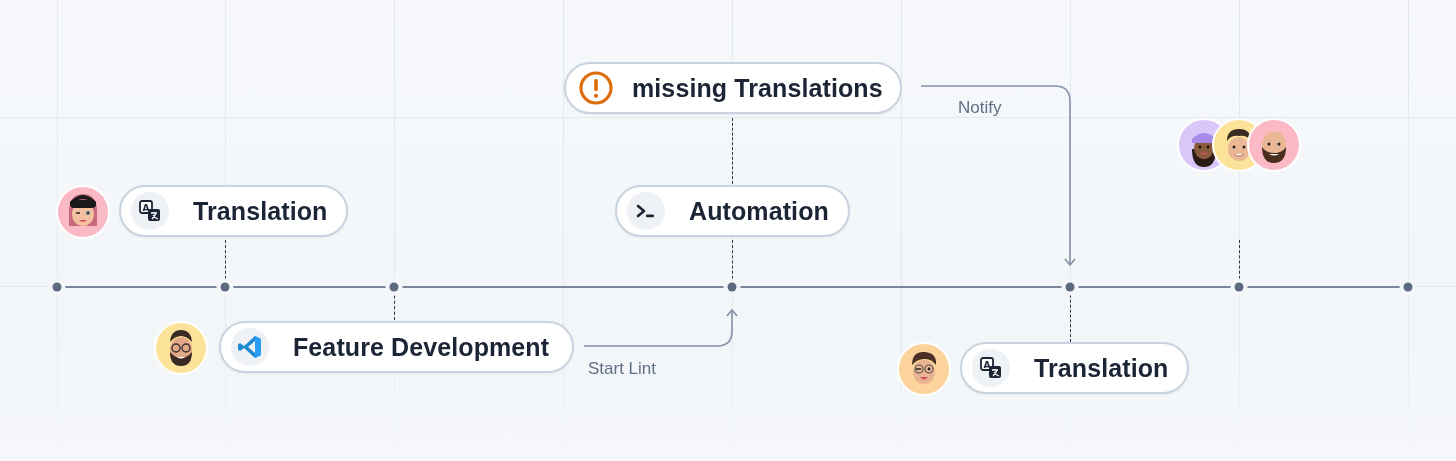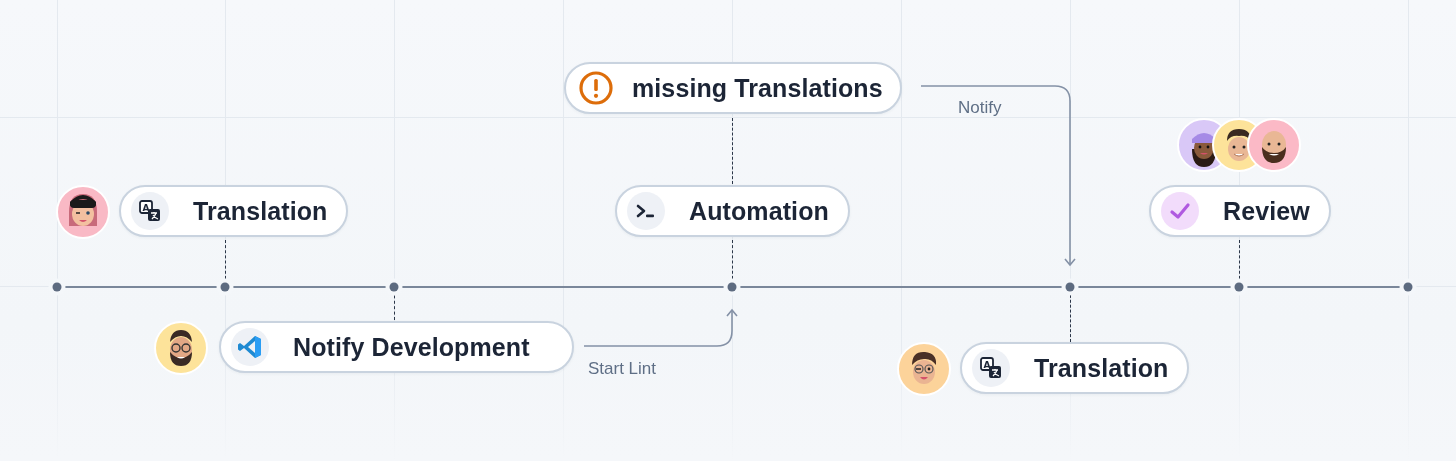--- a/index.html
+++ b/index.html
@@ -142,48 +142,40 @@
   </div>
   <div class="avatar" style="left:1247px; top:118px; background:#fbb9c6;">
     <svg width="40" height="44" viewBox="0 0 40 44">
         <ellipse cx="20" cy="22" rx="12" ry="14" fill="#e9b795"></ellipse>
         <path d="M8 24 Q8 40 20 40 Q32 40 32 24 Q28 30 20 30 Q12 30 8 24Z" fill="#4a2e1e"></path>
         <circle cx="15" cy="21" r="1.5" fill="#222"></circle>
         <circle cx="25" cy="21" r="1.5" fill="#222"></circle>
         <path d="M15 31 Q20 34 25 31" fill="#fff"></path>
       </svg>
   </div>
-  <div class="pill" style="left:1149px; top:185px; width:182px;">
-    <span class="ic" style="background:#f2dcfb;">
-      <svg width="24" height="24" viewBox="0 0 24 24">
-          <path d="M4 13 L10 18 L20 6" fill="none" stroke="#b05ae0" stroke-width="3.2" stroke-linecap="round" stroke-linejoin="round"></path>
-        </svg>
-    </span>
-    <span class="label">Review</span>
-  </div>
 
   <div class="avatar" style="left:154px; top:321px; background:#fde39a;">
     <svg width="40" height="44" viewBox="0 0 40 44">
         <ellipse cx="20" cy="24" rx="11" ry="13" fill="#e2a785"></ellipse>
         <path d="M9 16 Q10 4 20 4 Q30 4 31 16 Q26 10 20 10 Q14 10 9 16Z" fill="#3a2a24"></path>
         <path d="M9 26 Q9 40 20 40 Q31 40 31 26 Q26 32 20 32 Q14 32 9 26Z" fill="#3a2a24"></path>
         <circle cx="15" cy="22" r="4" fill="none" stroke="#333" stroke-width="1.4"></circle>
         <circle cx="25" cy="22" r="4" fill="none" stroke="#333" stroke-width="1.4"></circle>
         <path d="M16 31 Q20 34 24 31" fill="#fff"></path>
       </svg>
   </div>
   <div class="pill" style="left:219px; top:321px; width:355px;">
     <span class="ic">
       <svg width="26" height="26" viewBox="0 0 26 26">
           <path d="M18 2 L24 5 L24 21 L18 24 L7 14 L3 17 L1 15.5 L1 10.5 L3 9 L7 12 Z" fill="#1f8ad2"></path>
           <path d="M18 7 L11 13 L18 19 Z" fill="#eef1f6"></path>
           <path d="M18 2 L24 5 L24 21 L18 24 Z" fill="#2a9df4"></path>
         </svg>
     </span>
-    <span class="label">Notify Development</span>
+    <span class="label">Feature Development</span>
   </div>
 
   <div class="avatar" style="left:897px; top:342px; background:#fcd39a;">
     <svg width="40" height="44" viewBox="0 0 40 44">
         <ellipse cx="20" cy="25" rx="11" ry="12" fill="#eab492"></ellipse>
         <path d="M8 18 Q8 4 21 5 Q33 6 32 18 Q27 11 20 12 Q13 12 8 18Z" fill="#4a3026"></path>
         <path d="M12 22 L17 22" stroke="#222" stroke-width="1.6"></path>
         <circle cx="15" cy="22" r="4" fill="none" stroke="#555" stroke-width="1.2"></circle>
         <circle cx="25" cy="22" r="4" fill="none" stroke="#555" stroke-width="1.2"></circle>
         <circle cx="25" cy="22" r="1.4" fill="#222"></circle>

